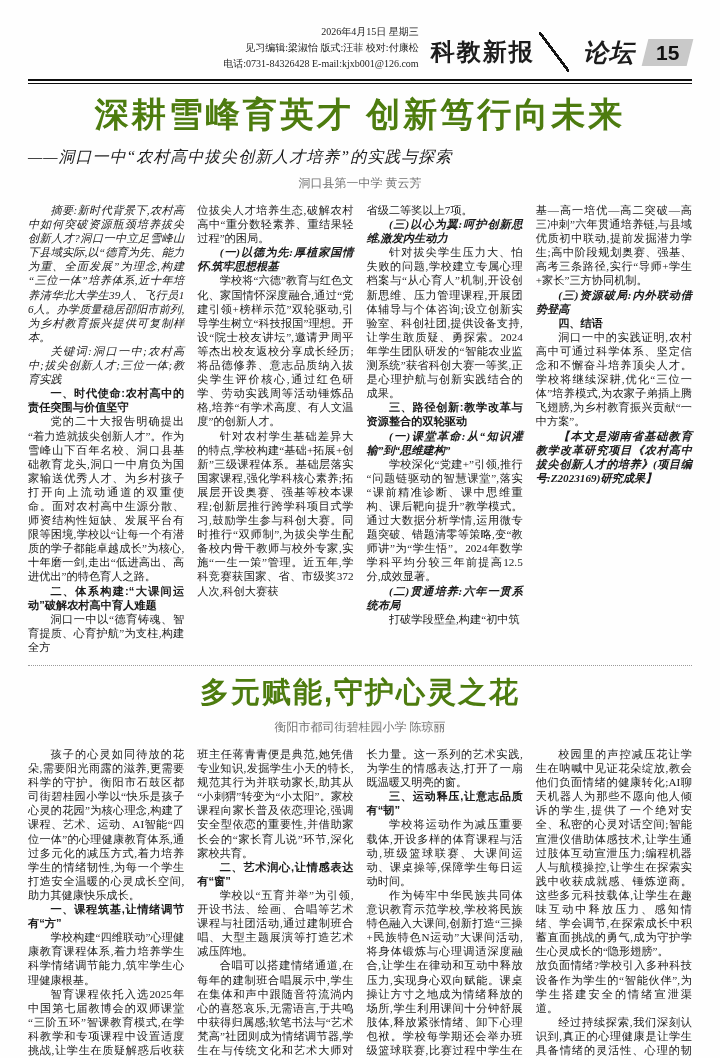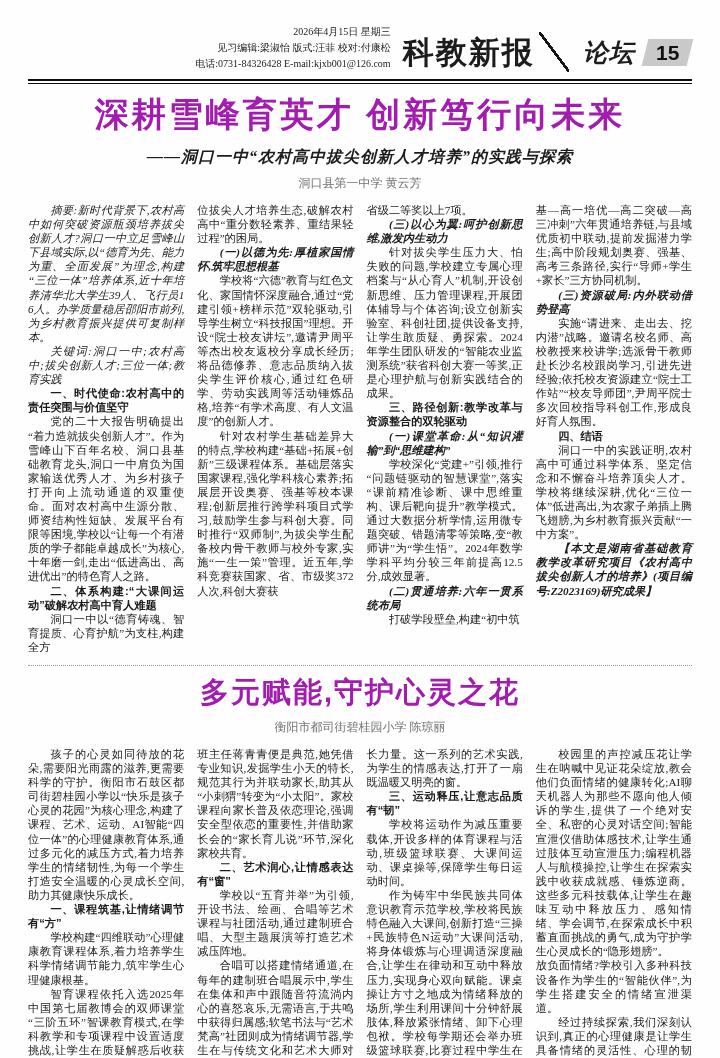--- a/index.html
+++ b/index.html
@@ -5,32 +5,32 @@
   html,body{margin:0;padding:0;background:#eceae6;}
   .page{
     width:720px;height:1058px;margin:0 auto;box-sizing:border-box;
     padding:20px 28px 16px;background:#fefefe;overflow:hidden;
     font-family:"Liberation Serif","DejaVu Serif",serif;color:#1c1c1c;
   }
   
   .hdr{display:flex;justify-content:flex-end;align-items:flex-end;gap:12px;padding:4px 2px 6px;}
   .hdr-info{text-align:right;font-size:10px;line-height:1.6;color:#222;white-space:nowrap;}
   .masthead{display:flex;align-items:center;line-height:1;}
-  .paper-name{font-size:31px;font-weight:900;letter-spacing:2px;font-family:"Liberation Serif",serif;}
+  .paper-name{font-size:24px;font-weight:900;letter-spacing:2px;font-family:"Liberation Serif",serif;}
   .slash{width:30px;height:40px;margin:0 0 0 4px;
     background:linear-gradient(to top right,transparent 47.5%,#141414 47.5%,#141414 53.5%,transparent 53.5%);}
   .section-name{font-size:25px;font-weight:900;font-style:italic;letter-spacing:1px;margin-left:14px;}
   .page-num-box{display:inline-block;transform:skewX(-14deg);background:#c9c9c9;padding:3px 11px;margin-left:10px;}
   .page-num-text{display:inline-block;transform:skewX(14deg);font-weight:bold;font-size:21px;
     font-family:"Liberation Sans",sans-serif;color:#111;}
   .rule{height:2px;border-top:2px solid #0e0e0e;border-bottom:1px solid #0e0e0e;margin:1px 0 8px;}
   
   .a-title{font-family:"Liberation Sans","DejaVu Sans",sans-serif;text-align:center;
-    font-size:34px;font-weight:900;letter-spacing:3px;margin:8px 0 9px;color:#a21caf;}
-  .a-sub{text-align:center;font-size:16px;font-weight:bold;font-style:italic;margin:0 0 7px;letter-spacing:1px;}
+    font-size:34px;font-weight:900;letter-spacing:3px;margin:8px 0 9px;color:#4d7c0f;}
+  .a-sub{text-align:left;font-size:16px;font-weight:normal;font-style:italic;margin:0 0 7px;letter-spacing:1px;}
   .a-byline{text-align:center;font-size:12px;margin:0 0 11px;color:#737373;}
   .a2 .a-title{font-size:29px;letter-spacing:2px;margin:2px 0 6px;}
   .cols{display:flex;gap:13px;}
   .col{flex:1 1 0;min-width:0;}
   .col p{margin:0;font-size:11.2px;line-height:14.1px;text-align:justify;word-break:break-all;color:#1b1b1b;}
   .ind{text-indent:2em;}
   .p-h{font-family:"Liberation Sans","DejaVu Sans",sans-serif;font-weight:bold;color:#000;}
   .p-k{font-style:italic;}
   .p-kb{font-style:italic;font-weight:bold;}
   .dotted{border-top:1px dotted #9a9a9a;margin:11px 0 7px;}
@@ -81,23 +81,22 @@
           <p class="p-n ind">针对拔尖学生压力大、怕失败的问题,学校建立专属心理档案与“从心育人”机制,开设创新思维、压力管理课程,开展团体辅导与个体咨询;设立创新实验室、科创社团,提供设备支持,让学生敢质疑、勇探索。2024年学生团队研发的“智能农业监测系统”获省科创大赛一等奖,正是心理护航与创新实践结合的成果。</p>
           <p class="p-h ind">三、路径创新:教学改革与资源整合的双轮驱动</p>
           <p class="p-kb ind">(一)课堂革命:从“知识灌输”到“思维建构”</p>
           <p class="p-n ind">学校深化“党建+”引领,推行“问题链驱动的智慧课堂”,落实“课前精准诊断、课中思维重构、课后靶向提升”教学模式。通过大数据分析学情,运用微专题突破、错题清零等策略,变“教师讲”为“学生悟”。2024年数学学科平均分较三年前提高12.5分,成效显著。</p>
           <p class="p-kb ind">(二)贯通培养:六年一贯系统布局</p>
           <p class="p-n ind">打破学段壁垒,构建“初中筑</p>
         </div>
         <div class="col">
           <p class="p-n">基—高一培优—高二突破—高三冲刺”六年贯通培养链,与县域优质初中联动,提前发掘潜力学生;高中阶段规划奥赛、强基、高考三条路径,实行“导师+学生+家长”三方协同机制。</p>
           <p class="p-kb ind">(三)资源破局:内外联动借势登高</p>
-          <p class="p-n ind">实施“请进来、走出去、挖内潜”战略。邀请名校名师、高校教授来校讲学;选派骨干教师赴长沙名校跟岗学习,引进先进经验;依托校友资源建立“院士工作站”“校友导师团”,尹周平院士多次回校指导科创工作,形成良好育人氛围。</p>
           <p class="p-h ind">四、结语</p>
-          <p class="p-n ind">洞口一中的实践证明,农村高中可通过科学体系、坚定信念和不懈奋斗培养顶尖人才。学校将继续深耕,优化“三位一体”低进高出,为农家子弟插上腾飞翅膀,为乡村教育振兴贡献“一中方案”。</p>
+          <p class="p-n ind">洞口一中的实践证明,农村高中可通过科学体系、坚定信念和不懈奋斗培养顶尖人才。学校将继续深耕,优化“三位一体”培养模式,为农家子弟插上腾飞翅膀,为乡村教育振兴贡献“一中方案”。</p>
           <p class="p-kb ind">【本文是湖南省基础教育教学改革研究项目《农村高中拔尖创新人才的培养》(项目编号:Z2023169)研究成果】</p>
         </div>
       </div>
   </article>
 
   <div class="dotted"></div>
 
   <article class="a2">
     <h1 class="a-title">多元赋能,守护心灵之花</h1>
     <div class="a-byline">衡阳市都司街碧桂园小学 陈琼丽</div>

